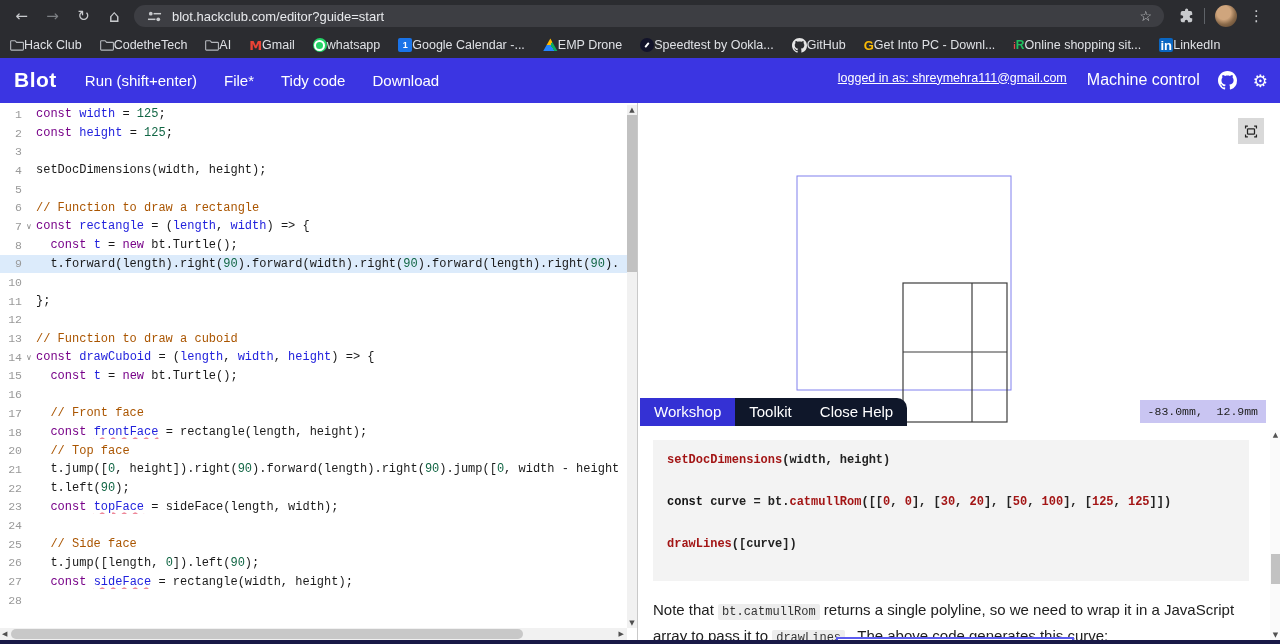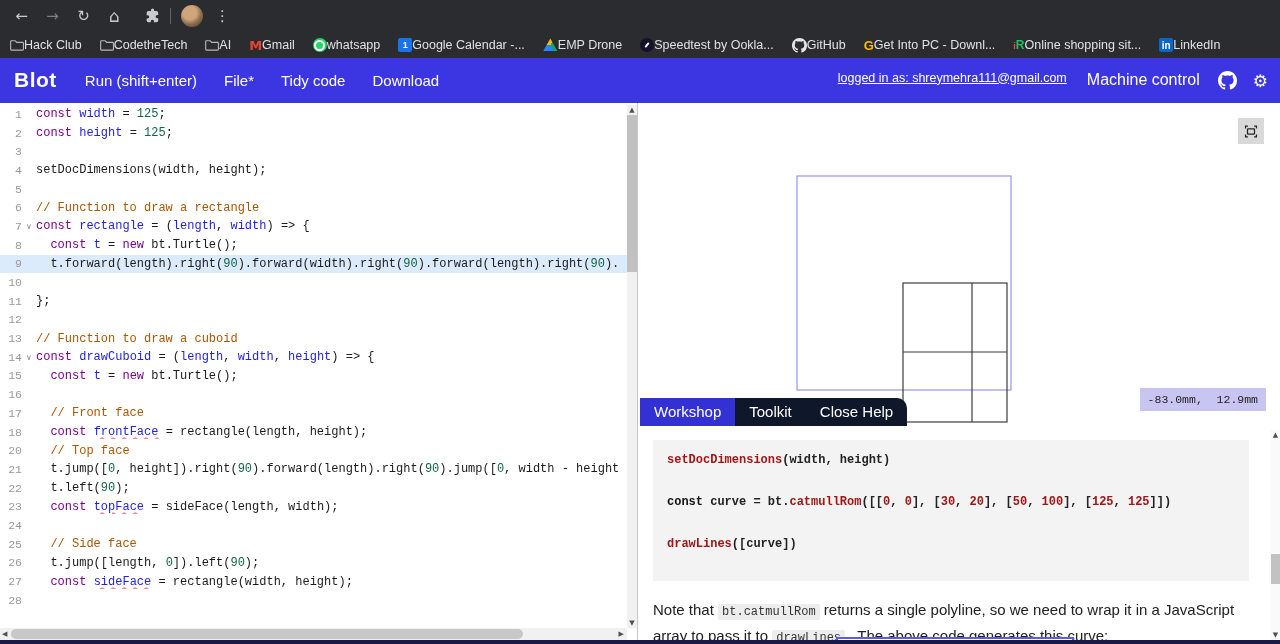--- a/index.html
+++ b/index.html
@@ -20,21 +20,21 @@
   .chrome-sep{width:1px;height:16px;background:#5f6368;margin-right:10px}
   .avatar{width:22px;height:22px;border-radius:50%;margin-right:12px;
           background:radial-gradient(circle at 40% 35%,#cfa57d 0 35%,#8a6a4a 60%,#4d3a28)}
   .dots-ic{color:#c8cacd;font-size:15px;margin-right:6px}
   
   .bookmarks{position:absolute;top:32px;left:0;width:1280px;height:26px;background:#2b2c30;
              display:flex;align-items:center;box-sizing:border-box;padding:0 12px 0 10px;
              color:#dfe1e5;font-size:12.5px}
   .bm{display:flex;align-items:center;margin-right:18px;white-space:nowrap;cursor:pointer}
   .ic-sq{display:inline-flex;width:14px;height:14px;border-radius:2px;color:#fff;font-weight:bold;
-         font-size:10px;align-items:center;justify-content:center;flex:none}
+         font-size:13px;align-items:center;justify-content:center;flex:none}
   .ic-circle{display:inline-flex;width:14px;height:14px;border-radius:50%;flex:none;
              align-items:center;justify-content:center}
   .ic-tri{display:inline-block;width:15px;height:14px;flex:none;
           clip-path:polygon(50% 4%,97% 92%,3% 92%);
           background:conic-gradient(from 150deg,#2684fc 0 33%,#ffba00 0 66%,#0da960 0)}
   .wa-inner{width:7px;height:7px;border:2px solid #fff;border-radius:50%}
   .st-needle{width:2px;height:6px;background:#fff;transform:rotate(40deg);border-radius:1px}
   
   .blot-bar{position:absolute;top:58px;left:0;width:1280px;height:45px;background:#3b35e2;
             display:flex;align-items:center;color:#fff;box-sizing:border-box}
@@ -70,21 +70,21 @@
   
   .right-pane{position:absolute;left:637px;top:103px;width:643px;height:541px;background:#fff;
               border-left:1px solid #c9c9c9;box-sizing:border-box;overflow:hidden}
   .canvas-svg{position:absolute;left:0;top:0}
   .fit-btn{position:absolute;right:16px;top:15px;width:26px;height:26px;background:#d9d9d9;
            border:none;display:flex;align-items:center;justify-content:center;cursor:pointer}
   .tabbar{position:absolute;left:2px;top:295px;height:44px;display:inline-flex;background:#0f172a;
           border-radius:0 10px 10px 0;overflow:hidden;color:#fff;font-size:15px}
   .tab{padding:0 14px;line-height:28px;cursor:pointer}
   .tab.on{background:#3431d4}
-  .coords{position:absolute;right:14px;top:285px;height:23px;line-height:23px;background:#c9c5f2;
+  .coords{position:absolute;right:14px;top:297px;height:23px;line-height:23px;background:#c9c5f2;
           padding:0 8px;font-family:"Liberation Mono",monospace;font-size:11.5px;color:#222;white-space:pre}
   .help{position:absolute;left:0;top:323px;width:643px;height:218px;background:#fff;overflow:hidden}
   .help-code{margin:14px 0 0 15px;width:570px;background:#f3f3f3;padding:13px 12px 2px 14px;
              font-family:"Liberation Mono",monospace;font-size:12px;font-weight:600;white-space:pre}
   .hc-line{line-height:14px;margin-bottom:28px}
   .tk-hf{color:#a31515;font-weight:700}
   .tk-hb{color:#111;font-weight:700}
   .tk-hn{color:#a31515}
   .tk-hp{color:#222}
   .help-para{margin:17px 45px 0 15px;font-size:15px;line-height:24px;color:#202020}
@@ -99,20 +99,34 @@
   .bottom-strip{position:absolute;left:0;top:640px;width:1280px;height:4px;background:#191947}
 </style>
 </head>
 <body>
 
 <div class="chrome-top">
   <span class="nav-ic glyph">←</span>
   <span class="nav-ic glyph" style="color:#7c7f83">→</span>
   <span class="nav-ic glyph">↻</span>
   <span class="nav-ic glyph" style="font-size:17px">⌂</span>
+  <div class="url-pill">
+    <span class="tune-ic">
+      <svg width="15" height="15" viewBox="0 0 16 16">
+          <g stroke="#c8cacd" stroke-width="1.6" fill="none">
+        <line x1="7" y1="5" x2="15" y2="5"></line>
+            <line x1="1" y1="11" x2="9" y2="11"></line>
+        <circle cx="4" cy="5" r="2" fill="#c8cacd" stroke="none"></circle>
+            <circle cx="12" cy="11" r="2" fill="#c8cacd" stroke="none"></circle>
+      </g>
+        </svg>
+    </span>
+    <span class="url-text">blot.hackclub.com/editor?guide=start</span>
+    <span class="star-ic glyph">☆</span>
+  </div>
   <div class="chrome-right">
     <span class="ext-ic">
       <svg width="16" height="16" viewBox="0 0 18 18">
           <path fill="#c8cacd" d="M11.5 2.5a1.8 1.8 0 0 0-3.6 0V3.5H5a2 2 0 0 0-2 2v2.6h1.1a1.8 1.8 0 0 1 0 3.6H3V14a2 2 0 0 0 2 2h2.6v-1.1a1.8 1.8 0 0 1 3.6 0V16H14a2 2 0 0 0 2-2v-2.6h-1.1a1.8 1.8 0 0 1 0-3.6H16V5.5a2 2 0 0 0-2-2h-2.5z"></path>
         </svg>
     </span>
     <span class="chrome-sep"></span>
     <span class="avatar"></span>
     <span class="dots-ic glyph">⋮</span>
   </div>

